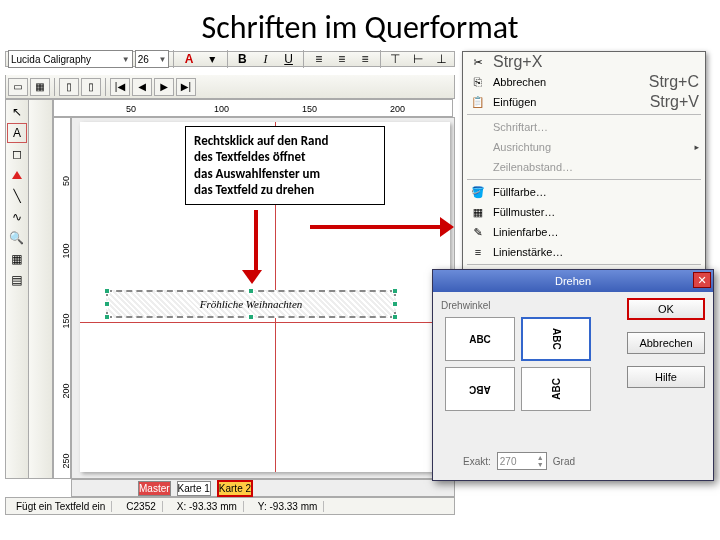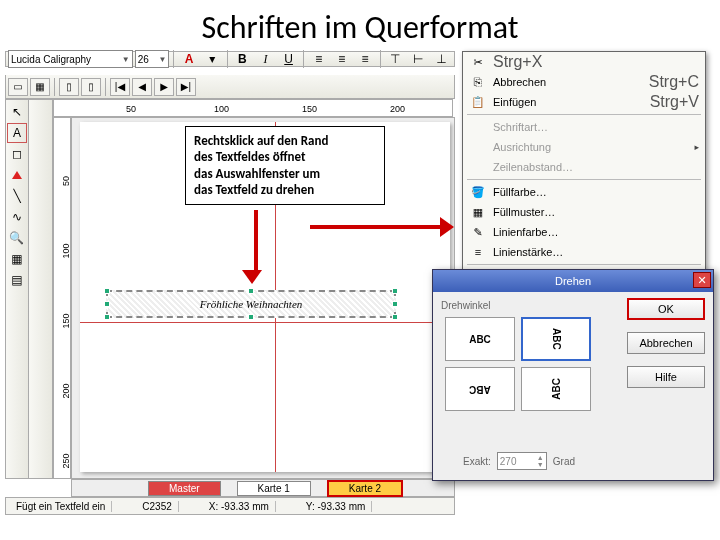--- a/index.html
+++ b/index.html
@@ -59,27 +59,27 @@
   .txtbox .h4{top:50%;left:-4px;margin-top:-3px}.txtbox .h5{top:50%;right:-4px;margin-top:-3px}
   .txtbox .h6{bottom:-4px;left:-4px}.txtbox .h7{bottom:-4px;left:50%;margin-left:-3px}.txtbox .h8{bottom:-4px;right:-4px}
   .txtbox-text { font-style: italic; font-size: 11px; font-family: Liberation Serif, serif; }
   
   
   .cross-v { position: absolute; top: 0; left: 195px; width: 1px; height: 100%; background: #c44; }
   .cross-h { position: absolute; top: 200px; left: 0; width: 100%; height: 1px; background: #c44; }
   
   
   .tabs { position: absolute; top: 428px; left: 71px; width: 384px; height: 18px; background: #eee; border: 1px solid #aaa; display: flex; align-items: center; font-size: 10px; }
-  .tab { padding: 1px 20px; border: 1px solid #888; margin-left: 16px; }
+  .tab { padding: 1px 0; border: 1px solid #888; margin-left: 6px; }
   .tab.master { background: #d44; color: #fff; }
   .tab.active { background: #fff; }
   .tab.hl { background: #fc4; border: 2px solid #c00; }
   
   
-  .status { position: absolute; top: 446px; left: 5px; width: 450px; height: 18px; background: #f4f4f0; border: 1px solid #aaa; display: flex; align-items: center; font-size: 10px; gap: 24px; padding: 0 4px; }
+  .status { position: absolute; top: 446px; left: 5px; width: 450px; height: 18px; background: #f4f4f0; border: 1px solid #aaa; display: flex; align-items: center; font-size: 10px; gap: 8px; padding: 0 4px; }
   .status-cell { border-right: 1px solid #bbb; padding: 0 6px; }
   
   
   .ctx-menu { position: absolute; top: 0; left: 462px; width: 244px; background: #f8f8f4; border: 1px solid #666; box-shadow: 2px 2px 5px rgba(0,0,0,.4); font-size: 11px; }
   .ctx-item { display: flex; align-items: center; padding: 2px 6px; height: 20px; }
   .ctx-item .icon { width: 18px; height: 16px; margin-right: 6px; display:flex; align-items:center; justify-content:center; font-size:11px; }
   .ctx-item .label { flex: 1; }
   .ctx-item .shortcut { color: #555; font-size: 16px; }
   .ctx-item.disabled { color: #999; }
   .ctx-sep { height: 1px; background: #bbb; margin: 2px 4px; }

